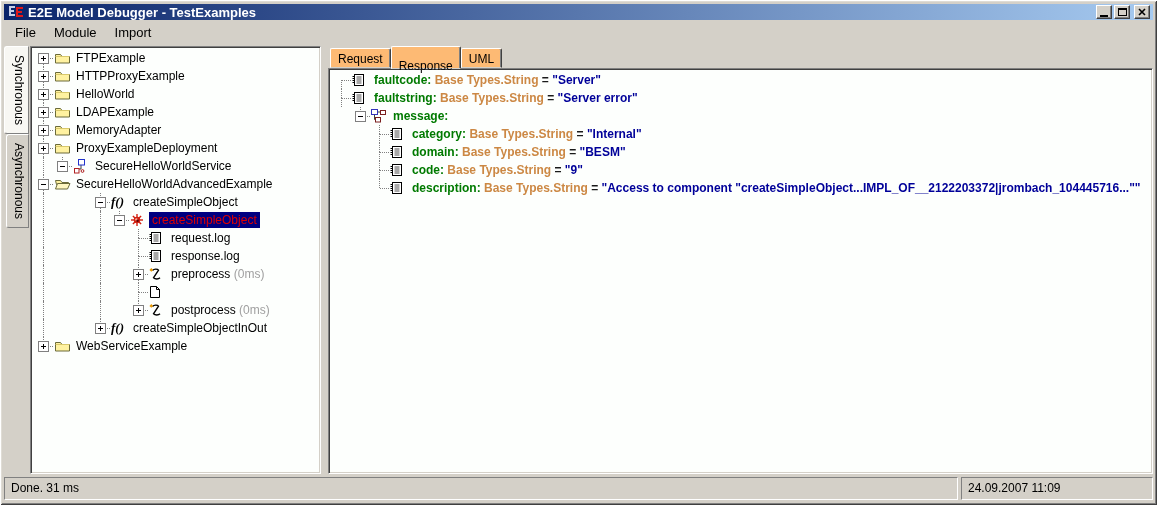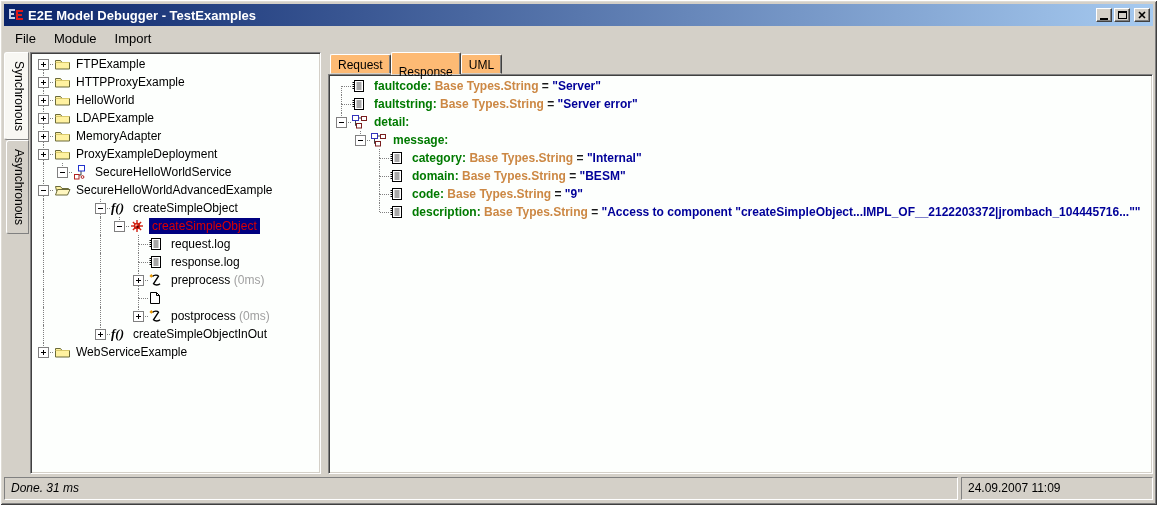--- a/index.html
+++ b/index.html
@@ -8,21 +8,21 @@
 
   .window{
     width:1157px;height:505px;background:#D4D0C8;padding:3px;
     display:flex;flex-direction:column;
     box-shadow: inset 1px 1px 0 #FFFFFF, inset -1px -1px 0 #404040,
                 inset 2px 2px 0 #DFDCD5, inset -2px -2px 0 #808080;
   }
 
   
   .titlebar{
-    height:22px;flex:none;display:flex;align-items:center;
+    height:16px;flex:none;display:flex;align-items:center;
     background:linear-gradient(to right,var(--titlebar-from,#0A246A),var(--titlebar-to,#A6CAF0));
     padding:0 3px;margin:1px 1px 0 1px;
   }
   .appicon{width:18px;height:16px;flex:none;display:flex;align-items:center;justify-content:center;}
   .title{color:#FFFFFF;font-weight:bold;font-size:13px;padding-left:3px;flex:1;white-space:nowrap;overflow:hidden;}
   .winbtns{display:flex;gap:2px;align-items:center;}
   .tb-btn{
     width:16px;height:14px;background:#D4D0C8;flex:none;
     border:1px solid;border-color:#FFFFFF #404040 #404040 #FFFFFF;
     box-shadow:inset -1px -1px 0 #808080;
@@ -85,21 +85,21 @@
   .fn{font-family:"Liberation Serif",serif;font-weight:bold;font-style:italic;font-size:13px;}
   .rtree .tlabel{font-weight:bold;}
   .nm{color:var(--name-green,#008000);}
   .tp{color:var(--type-tan,#CC8844);}
   .eq{color:#1A1A1A;}
   .val{color:var(--value-navy,#000099);}
 
   
   .statusbar{height:25px;flex:none;display:flex;gap:3px;margin:3px 1px 0 1px;font-size:12px;}
   .scell{border:1px solid;border-color:#808080 #FFFFFF #FFFFFF #808080;padding:3px 6px;height:23px;background:#D4D0C8;}
-  .scell.left{flex:1;font-style:italic;}
+  .scell.left{flex:1;}
   .scell.right{width:192px;}
 </style>
 </head>
 <body>
 
 <div class="window">
 
   <div class="titlebar">
     <span class="appicon">
       <svg width="17" height="15" viewBox="0 0 17 15">
@@ -427,48 +427,33 @@
               <span class="ticon">
                 <svg width="13" height="14" viewBox="0 0 13 14">
                   <rect x="2.5" y="1.5" width="9" height="11" fill="#fff" stroke="#000"></rect>
                   <path d="M4.5 4 h5 M4.5 6 h5 M4.5 8 h5 M4.5 10 h5" stroke="#505050"></path>
                   <path d="M0.5 3.5 h2 M0.5 5.5 h2 M0.5 7.5 h2 M0.5 9.5 h2" stroke="#000"></path>
                 </svg>
               </span>
               <span class="tlabel"><span class="nm">faultstring:</span> <span class="tp">Base Types.String</span><span class="eq"> = </span><span class="val">"Server error"</span></span>
             </div>
             <div class="trow">
+              <span class="cell"></span>
               <span class="cell conn up">
                 <i class="hst"></i>
                 <span class="ebox"></span>
               </span>
               <span class="ticon">
                 <svg width="15" height="14" viewBox="0 0 15 14">
                   <path d="M6.5 3 H10 M3.5 5.5 V10.5 H5" fill="none" stroke="#404040"></path>
                   <rect x="0.5" y="0.5" width="6" height="5" fill="#fff" stroke="#3333BB"></rect>
                   <rect x="9.5" y="1.5" width="5" height="4" fill="#fff" stroke="#7A1F1F"></rect>
                   <rect x="4.5" y="8.5" width="5" height="4.5" fill="#fff" stroke="#7A1F1F"></rect>
                 </svg>
               </span>
-              <span class="tlabel"><span class="nm">detail:</span></span>
-            </div>
-            <div class="trow">
-              <span class="cell"></span>
-              <span class="cell conn up">
-                <i class="hst"></i>
-                <span class="ebox"></span>
-              </span>
-              <span class="ticon">
-                <svg width="15" height="14" viewBox="0 0 15 14">
-                  <path d="M6.5 3 H10 M3.5 5.5 V10.5 H5" fill="none" stroke="#404040"></path>
-                  <rect x="0.5" y="0.5" width="6" height="5" fill="#fff" stroke="#3333BB"></rect>
-                  <rect x="9.5" y="1.5" width="5" height="4" fill="#fff" stroke="#7A1F1F"></rect>
-                  <rect x="4.5" y="8.5" width="5" height="4.5" fill="#fff" stroke="#7A1F1F"></rect>
-                </svg>
-              </span>
               <span class="tlabel"><span class="nm">message:</span></span>
             </div>
             <div class="trow">
               <span class="cell"></span>
               <span class="cell"></span>
               <span class="cell conn up down">
                 <i class="hst"></i>
               </span>
               <span class="ticon">
                 <svg width="13" height="14" viewBox="0 0 13 14">

